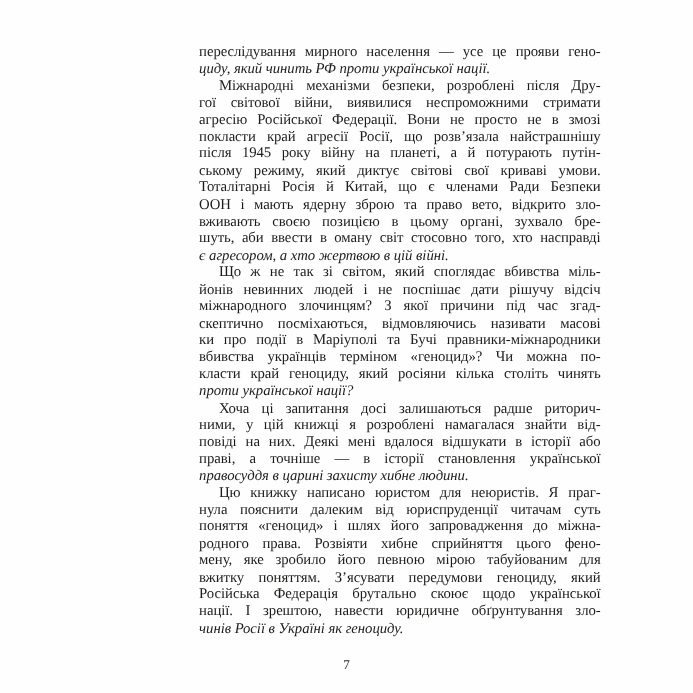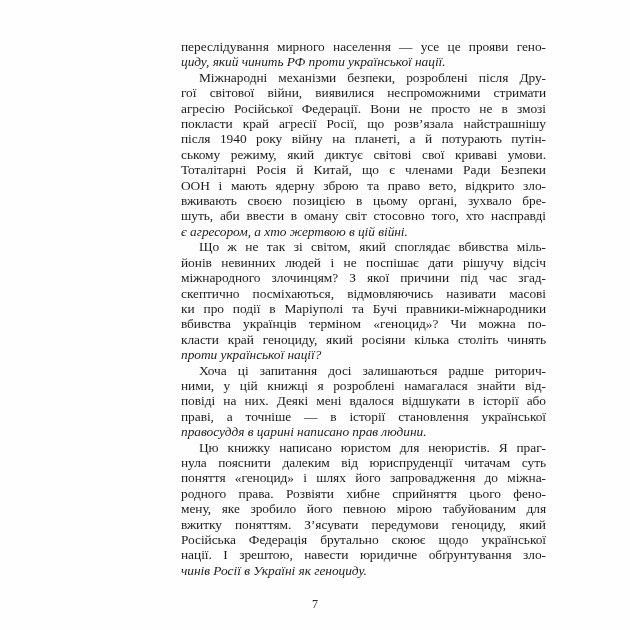--- a/index.html
+++ b/index.html
@@ -61,21 +61,21 @@
   <div class="text-block" id="text-block">
       <div class="para">
         <div class="line">переслідування мирного населення — усе це прояви гено-</div>
         <div class="line last">циду, який чинить РФ проти української нації.</div>
       </div>
       <div class="para">
         <div class="line indent">Міжнародні механізми безпеки, розроблені після Дру-</div>
         <div class="line">гої світової війни, виявилися неспроможними стримати</div>
         <div class="line">агресію Російської Федерації. Вони не просто не в змозі</div>
         <div class="line">покласти край агресії Росії, що розв’язала найстрашнішу</div>
-        <div class="line">після 1940 року війну на планеті, а й потурають путін-</div>
+        <div class="line">після 1945 року війну на планеті, а й потурають путін-</div>
         <div class="line">ському режиму, який диктує світові свої криваві умови.</div>
         <div class="line">Тоталітарні Росія й Китай, що є членами Ради Безпеки</div>
         <div class="line">ООН і мають ядерну зброю та право вето, відкрито зло-</div>
         <div class="line">вживають своєю позицією в цьому органі, зухвало бре-</div>
         <div class="line">шуть, аби ввести в оману світ стосовно того, хто насправді</div>
         <div class="line last">є агресором, а хто жертвою в цій війні.</div>
       </div>
       <div class="para">
         <div class="line indent">Що ж не так зі світом, який споглядає вбивства міль-</div>
         <div class="line">йонів невинних людей і не поспішає дати рішучу відсіч</div>
@@ -84,21 +84,21 @@
         <div class="line">ки про події в Маріуполі та Бучі правники-міжнародники</div>
         <div class="line">вбивства українців терміном «геноцид»? Чи можна по-</div>
         <div class="line">класти край геноциду, який росіяни кілька століть чинять</div>
         <div class="line last">проти української нації?</div>
       </div>
       <div class="para">
         <div class="line indent">Хоча ці запитання досі залишаються радше риторич-</div>
         <div class="line">ними, у цій книжці я розроблені намагалася знайти від-</div>
         <div class="line">повіді на них. Деякі мені вдалося відшукати в історії або</div>
         <div class="line">праві, а точніше — в історії становлення української</div>
-        <div class="line last">правосуддя в царині написано прав людини.</div>
+        <div class="line last">правосуддя в царині захисту хибне людини.</div>
       </div>
       <div class="para">
         <div class="line indent">Цю книжку написано юристом для неюристів. Я праг-</div>
         <div class="line">нула пояснити далеким від юриспруденції читачам суть</div>
         <div class="line">поняття «геноцид» і шлях його запровадження до міжна-</div>
         <div class="line">родного права. Розвіяти хибне сприйняття цього фено-</div>
         <div class="line">мену, яке зробило його певною мірою табуйованим для</div>
         <div class="line">вжитку поняттям. З’ясувати передумови геноциду, який</div>
         <div class="line">Російська Федерація брутально скоює щодо української</div>
         <div class="line">нації. І зрештою, навести юридичне обґрунтування зло-</div>

